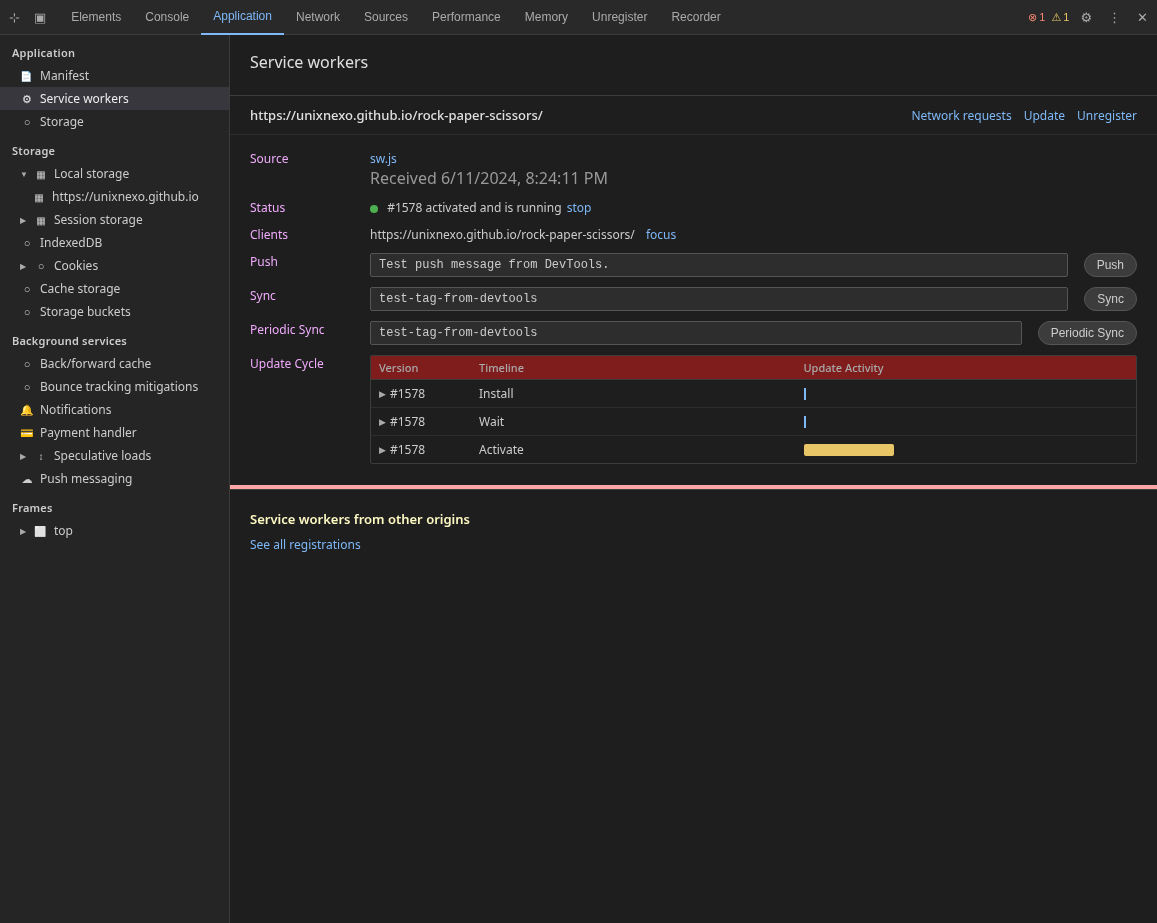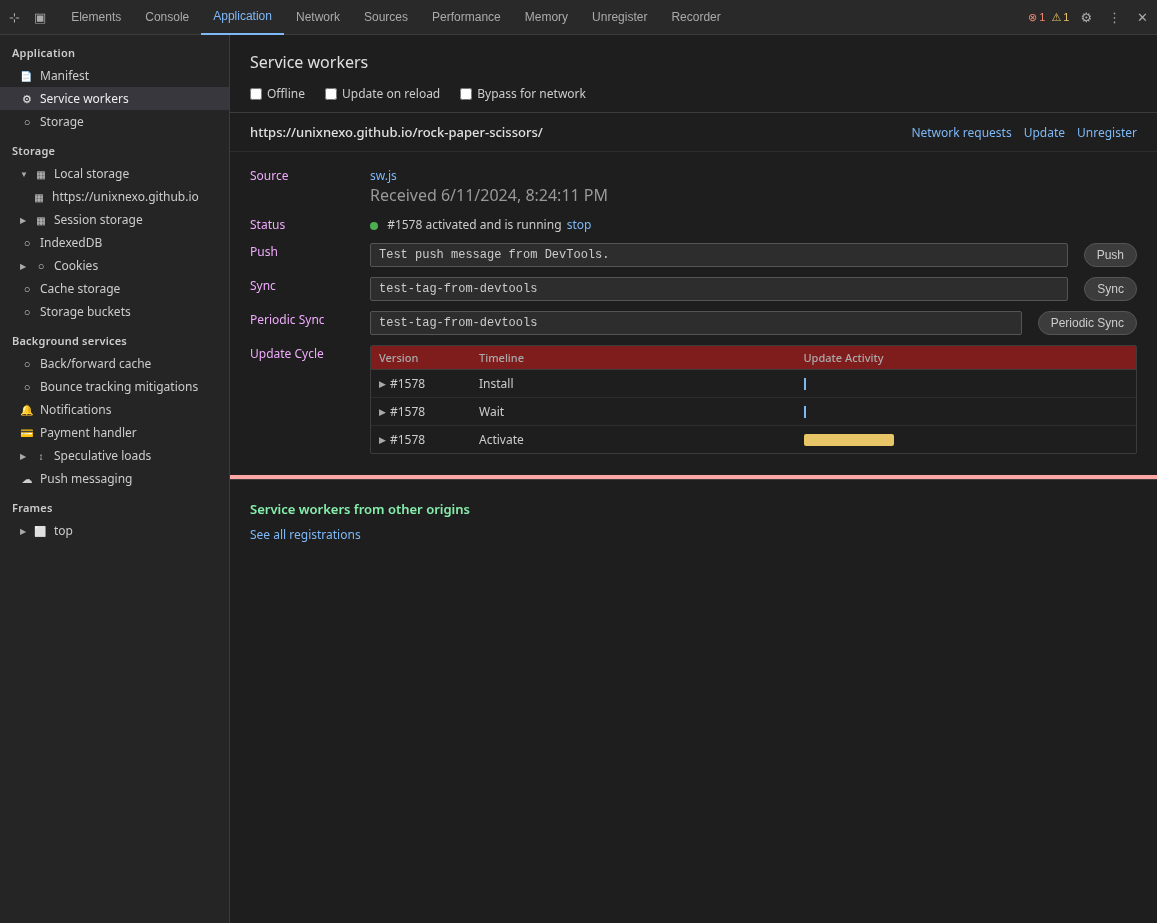--- a/index.html
+++ b/index.html
@@ -333,21 +333,21 @@
       height: 12px;
       background: #7eb8f7;
     }
 
     
     .other-origins {
       padding: 20px 20px;
       border-top: 1px solid #3c3c3c;
     }
     .other-origins-title {
-      color: #86efac;
+      color: #fef9c3;
       font-size: 13px;
       font-weight: 600;
       margin-bottom: 8px;
     }
     .other-origins-link {
       color: #7eb8f7;
       cursor: pointer;
       font-size: 12px;
       text-decoration: none;
     }
@@ -469,34 +469,20 @@
       <span class="expand-arrow expand-right"></span>
       <span class="icon-box" style="font-size:10px;">⬜</span>
       <span>top</span>
     </div>
   </div>
 
   <div class="right-panel">
 
     <div class="sw-header">
       <div class="sw-title">Service workers</div>
-      <div class="sw-checkboxes">
-        <label class="checkbox-label">
-          <input type="checkbox" style="">
-          <span>Offline</span>
-        </label>
-        <label class="checkbox-label">
-          <input type="checkbox" style="">
-          <span>Update on reload</span>
-        </label>
-        <label class="checkbox-label">
-          <input type="checkbox" style="">
-          <span>Bypass for network</span>
-        </label>
-      </div>
     </div>
 
     <div class="sw-entry">
       <div class="sw-entry-header">
         <span class="sw-url">https://unixnexo.github.io/rock-paper-scissors/</span>
         <div class="sw-actions">
           <a class="sw-link">Network requests</a>
           <a class="sw-link">Update</a>
           <a class="sw-link">Unregister</a>
         </div>
@@ -515,20 +501,27 @@
 
         <div class="sw-row">
           <span class="sw-label">Status</span>
           <span class="sw-value">
             <span class="status-dot"></span>
             <span>#1578 activated and is running</span>
             <a class="stop-link">stop</a>
           </span>
         </div>
 
+        <div class="sw-row">
+          <span class="sw-label">Clients</span>
+          <span class="sw-value">
+            <span>https://unixnexo.github.io/rock-paper-scissors/</span>
+            <a class="focus-link">focus</a>
+          </span>
+        </div>
 
         <div class="sw-row">
           <span class="sw-label">Push</span>
           <span class="sw-value">
             <div class="input-row">
               <input type="text" class="sw-input" value="Test push message from DevTools." style="">
               <button class="action-btn">Push</button>
             </div>
           </span>
         </div>

